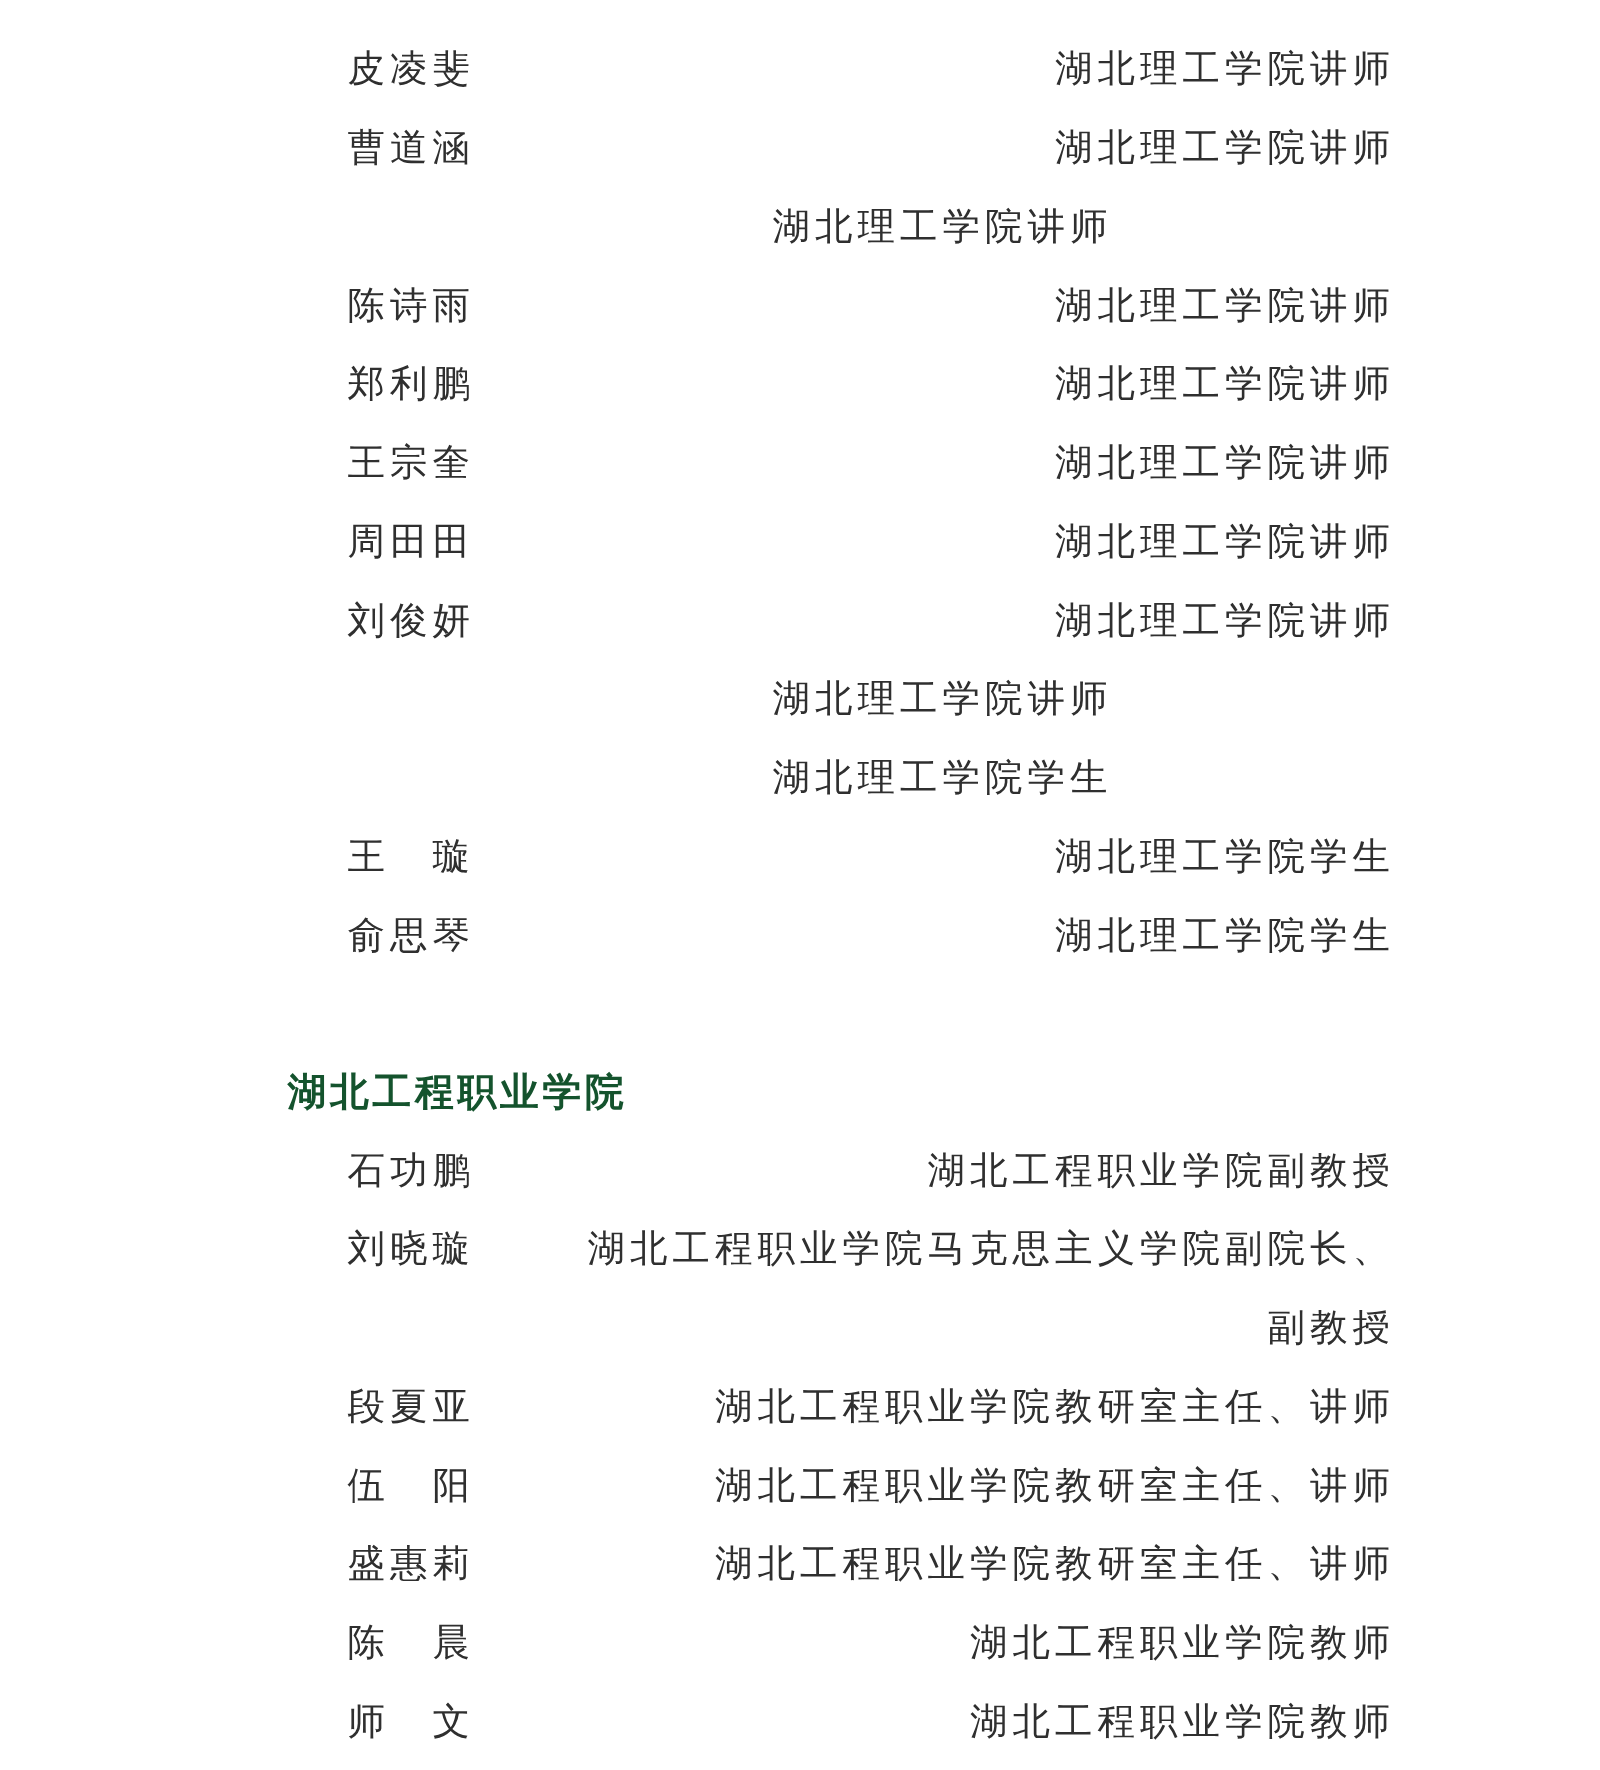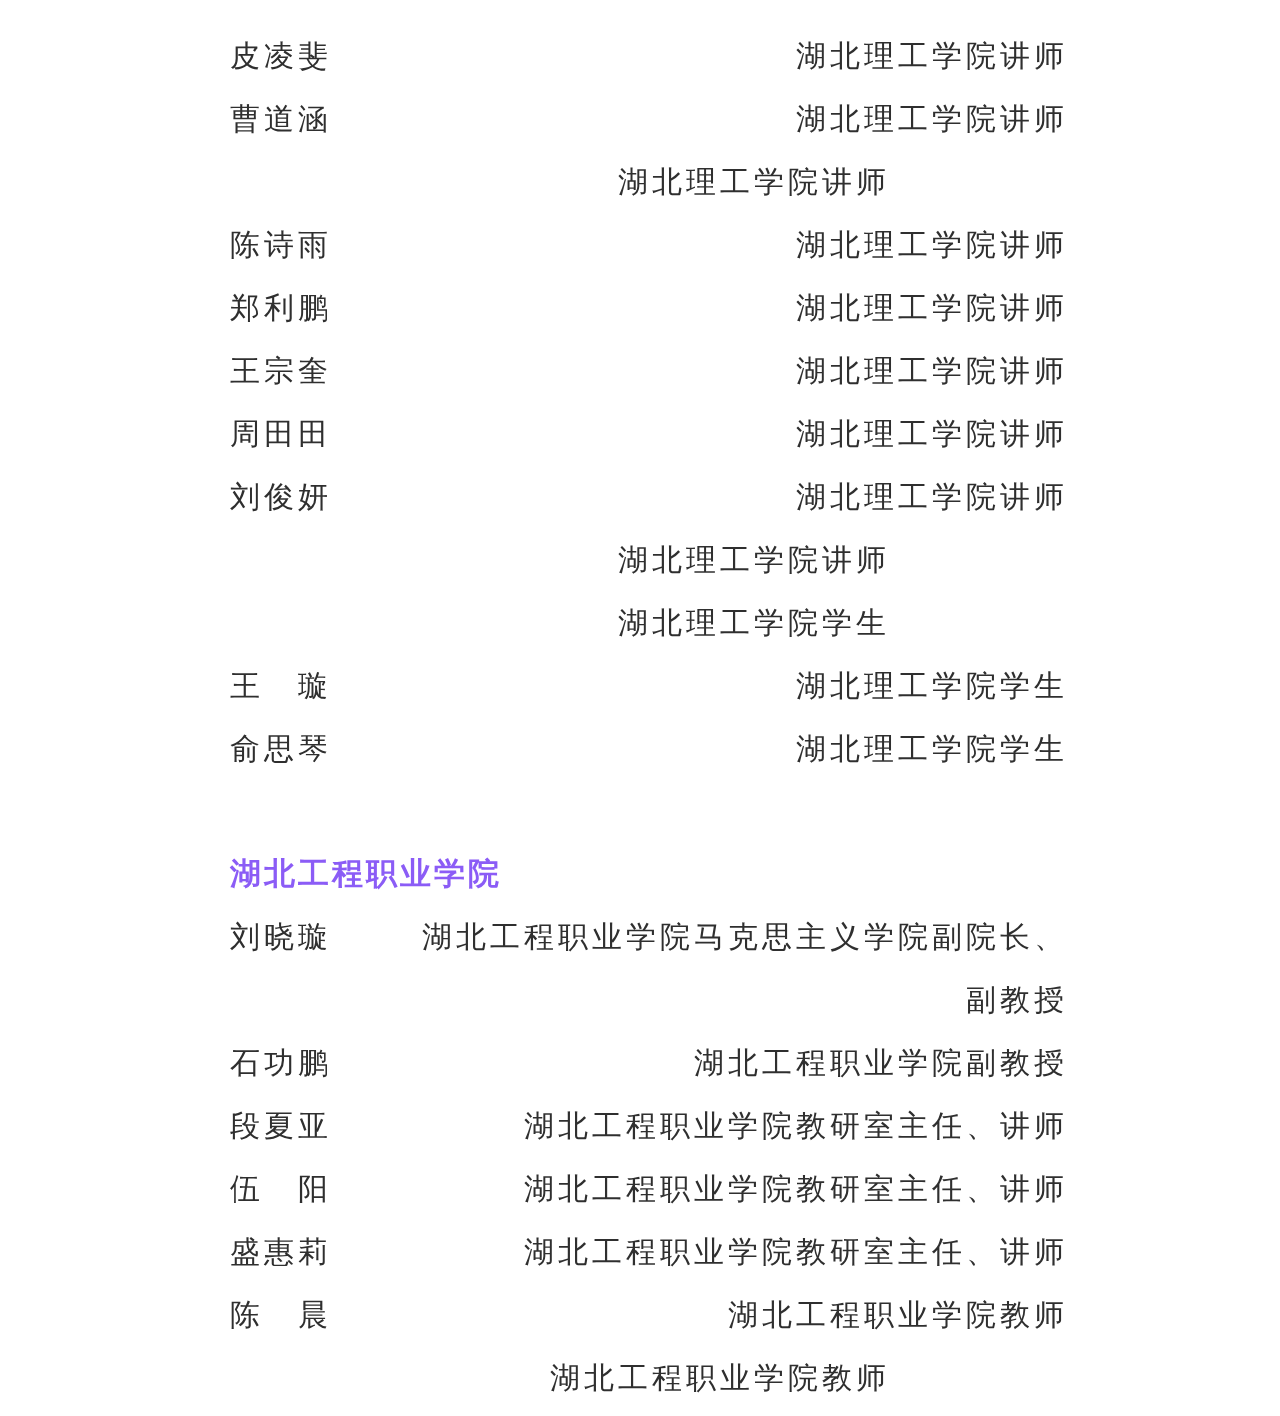--- a/index.html
+++ b/index.html
@@ -25,34 +25,35 @@
     display: flex;
     align-items: flex-start;
     font-size: 30px;
     letter-spacing: 4px;
   }
   .entry .name {
     flex: 0 0 178px;
     width: 178px;
     line-height: 63px;
     white-space: pre;
+    margin-left: 48px;
   }
   .entry .title {
     width: 660px;
     line-height: 63px;
     text-align: right;
   }
   .section-heading {
     margin: 62px 0 0 0;
     font-family: "Liberation Sans", "DejaVu Sans", sans-serif;
     font-weight: bold;
     font-size: 31px;
     letter-spacing: 3px;
     line-height: 63px;
-    color: #8b5cf6;
+    color: #14532d;
   }
 </style>
 </head>
 <body>
 
 <div class="page">
   <div id="sections">
       <div class="entry">
         <span class="name">皮凌斐</span>
         <span class="title">湖北理工学院讲师</span>
@@ -93,40 +94,41 @@
       <div class="entry">
         <span class="name">王　璇</span>
         <span class="title">湖北理工学院学生</span>
       </div>
       <div class="entry">
         <span class="name">俞思琴</span>
         <span class="title">湖北理工学院学生</span>
       </div>
       <div class="section-heading">湖北工程职业学院</div>
       <div class="entry">
+        <span class="name">石功鹏</span>
+        <span class="title">湖北工程职业学院副教授</span>
+      </div>
+      <div class="entry">
         <span class="name">刘晓璇</span>
         <span class="title">湖北工程职业学院马克思主义学院副院长、副教授</span>
-      </div>
-      <div class="entry">
-        <span class="name">石功鹏</span>
-        <span class="title">湖北工程职业学院副教授</span>
       </div>
       <div class="entry">
         <span class="name">段夏亚</span>
         <span class="title">湖北工程职业学院教研室主任、讲师</span>
       </div>
       <div class="entry">
         <span class="name">伍　阳</span>
         <span class="title">湖北工程职业学院教研室主任、讲师</span>
       </div>
       <div class="entry">
         <span class="name">盛惠莉</span>
         <span class="title">湖北工程职业学院教研室主任、讲师</span>
       </div>
       <div class="entry">
         <span class="name">陈　晨</span>
         <span class="title">湖北工程职业学院教师</span>
       </div>
       <div class="entry">
+        <span class="name">师　文</span>
         <span class="title">湖北工程职业学院教师</span>
       </div>
     </div>
 </div>
 
 </body></html>

